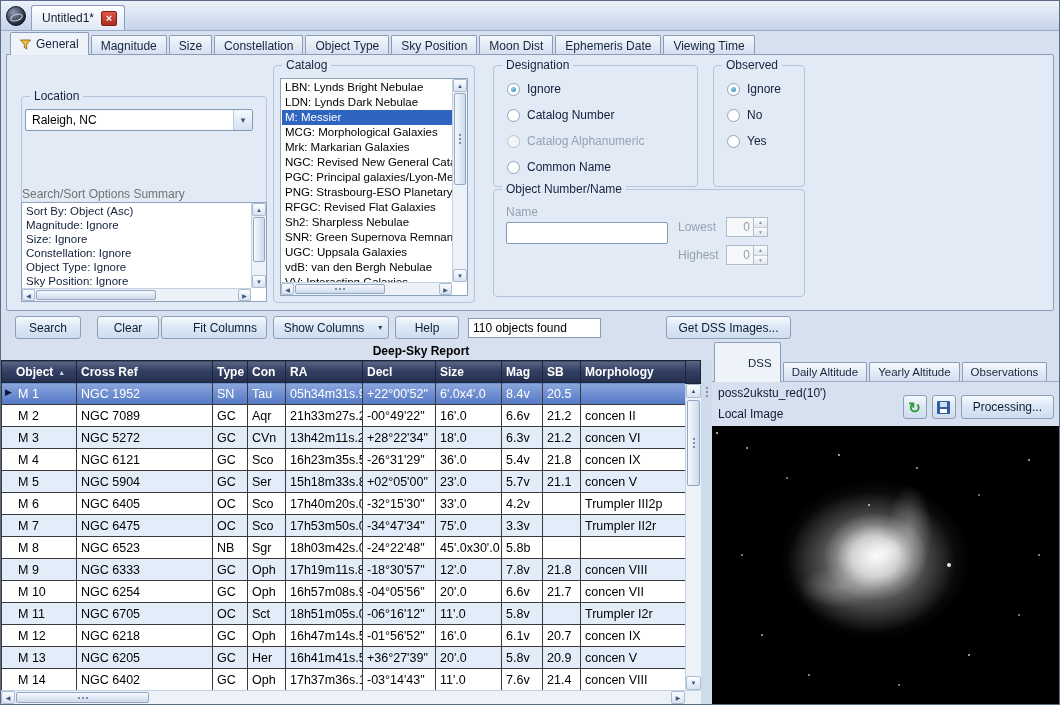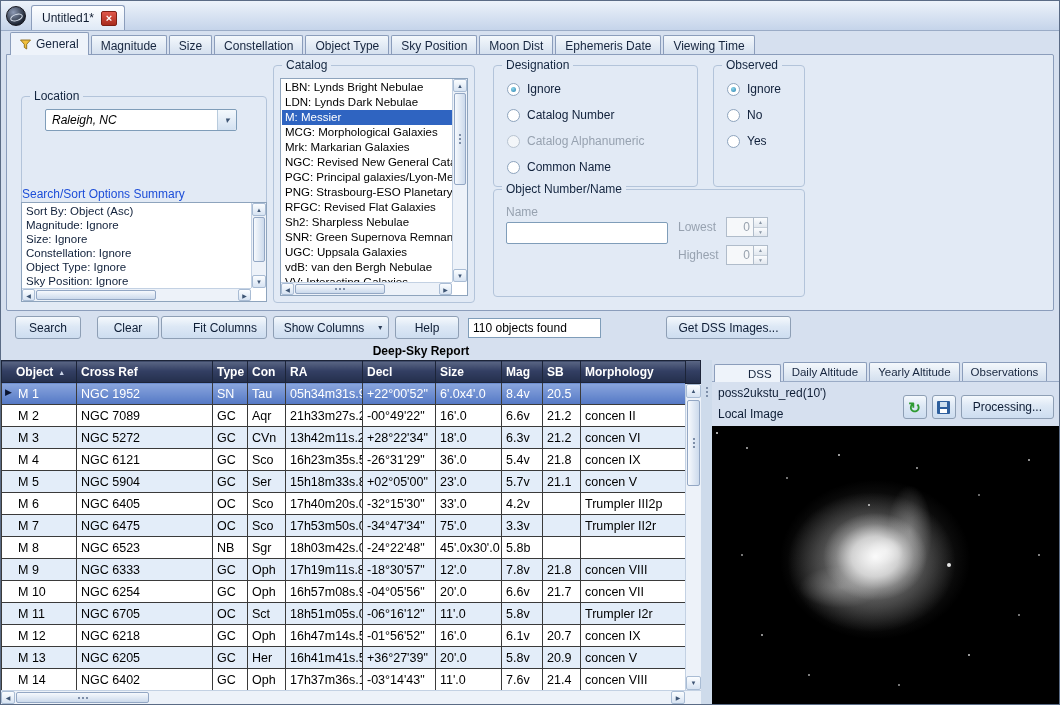--- a/index.html
+++ b/index.html
@@ -45,21 +45,21 @@
   .combobox { position:absolute; height:22px; background:#fff; border:1px solid #7f9db9;
     border-radius:2px; display:flex; align-items:center; padding-left:6px; font-size:12px; }
   .combo-arrow { margin-left:auto; width:19px; height:100%; display:flex; align-items:center;
     justify-content:center; background:linear-gradient(#f4f9fd,#d3e1f1); border-left:1px solid #b8cbdd;
     color:#3e5574; font-size:9px; border-radius:0 2px 2px 0; }
 
   .checks { position:absolute; display:flex; flex-direction:column; gap:9px; }
   .checkrow { display:flex; gap:7px; align-items:flex-start; font-size:12px; color:#10203a; }
   .checkbox { width:13px; height:13px; background:#fff; border:1px solid #8ea4bd; flex:none; margin-top:1px; }
 
-  .static-label { position:absolute; font-size:12px; color:#1d4ed8; white-space:nowrap; }
+  .static-label { position:absolute; font-size:12px; color:#737373; white-space:nowrap; }
 
   .listbox { position:absolute; background:#fff; border:1px solid #8ea4bd; overflow:hidden;padding-left:39px; }
   .list-inner { position:absolute; left:0; top:0; right:15px; bottom:13px; overflow:hidden; padding:1px 0 0 1px; }
   .list-item { font-size:11.5px; height:15px; line-height:15px; padding:0 3px; white-space:nowrap; }
   .list-item.selected { background:#2f64c1; color:#fff; }
   .sum-line { font-size:11.5px; height:14px; line-height:14px; padding:0 3px; white-space:nowrap; color:#10203a; }
 
   
   .vscroll { position:absolute; right:0; top:0; bottom:13px; width:15px; background:#edf2f9; border-left:1px solid #c3d1e3; }
   .hscroll { position:absolute; left:0; right:15px; bottom:0; height:13px; background:#edf2f9; border-top:1px solid #c3d1e3; }
@@ -138,21 +138,21 @@
   
   .splitter { position:absolute; left:700px; top:359px; width:11px; height:344px; background:#cedbeb; }
   .splitter .gripv { top:32px; }
 
   
   .right-panel { position:absolute; left:711px; top:359px; width:347px; height:344px; background:#d6e0ef; }
   .rp-tabs { display:flex; align-items:flex-end; height:22px; padding-left:2px; border-bottom:1px solid #9aabc6; }
   .rtab { height:19px; display:flex; align-items:center; padding:0 8px; font-size:11.5px; color:#16253e;
     background:linear-gradient(#f4f8fc,#d3dfee); border:1px solid #8b9dbb; border-bottom:none;
     border-radius:2px 2px 0 0; margin-right:2px; white-space:nowrap; }
-  .rtab.active { height:18px; background:#eef3fa; position:relative; top:1px;padding-left:33px; }
+  .rtab.active { height:40px; background:#eef3fa; position:relative; top:1px;padding-left:33px; }
   .rp-info { position:relative; height:44px; }
   .survey-label { position:absolute; left:6px; top:4px; font-size:12px; color:#0e1d35; }
   .local-image-label { position:absolute; left:6px; top:25px; font-size:12px; color:#0e1d35; }
   .rp-buttons { position:absolute; right:5px; top:13px; display:flex; gap:5px; align-items:center; }
   .icon-btn { width:24px; height:24px; padding:0; }
   .refresh-glyph { font-size:15px; color:#2e9b33; font-weight:bold; line-height:1; }
   .floppy { width:13px; height:13px; background:#2e5f9e; border-radius:1px; position:relative; }
   .floppy::before { content:""; position:absolute; top:1px; left:3px; right:3px; height:5px; background:#cfe0f0; }
   .floppy::after { content:""; position:absolute; bottom:1px; left:3px; right:3px; height:4px; background:#fff; }
   .processing-btn { height:24px; padding:0 11px; font-size:12px; }
@@ -217,21 +217,21 @@
       </div>
       <div class="ftab">
         <span>Viewing Time</span>
       </div>
     </div>
 
   <div class="filter-panel">
 
     <div class="group" style="left:14px;top:10px;width:246px;height:118px;margin-top:31px;">
       <div class="group-label">Location</div>
-      <div class="combobox" style="left:23px;top:12px;width:192px;font-style:italic;">
+      <div class="combobox" style="left:3px;top:12px;width:228px;">
         <span>Raleigh, NC</span>
         <span class="combo-arrow">▾</span>
       </div>
     </div>
 
     <div class="static-label" style="left:15px;top:132px;">Search/Sort Options Summary</div>
     <div class="listbox" style="left:14px;top:147px;width:246px;height:100px;">
       <div class="list-inner" id="summary-list">
           <div class="sum-line">Sort By: Object (Asc)</div>
           <div class="sum-line">Magnitude: Ignore</div>

